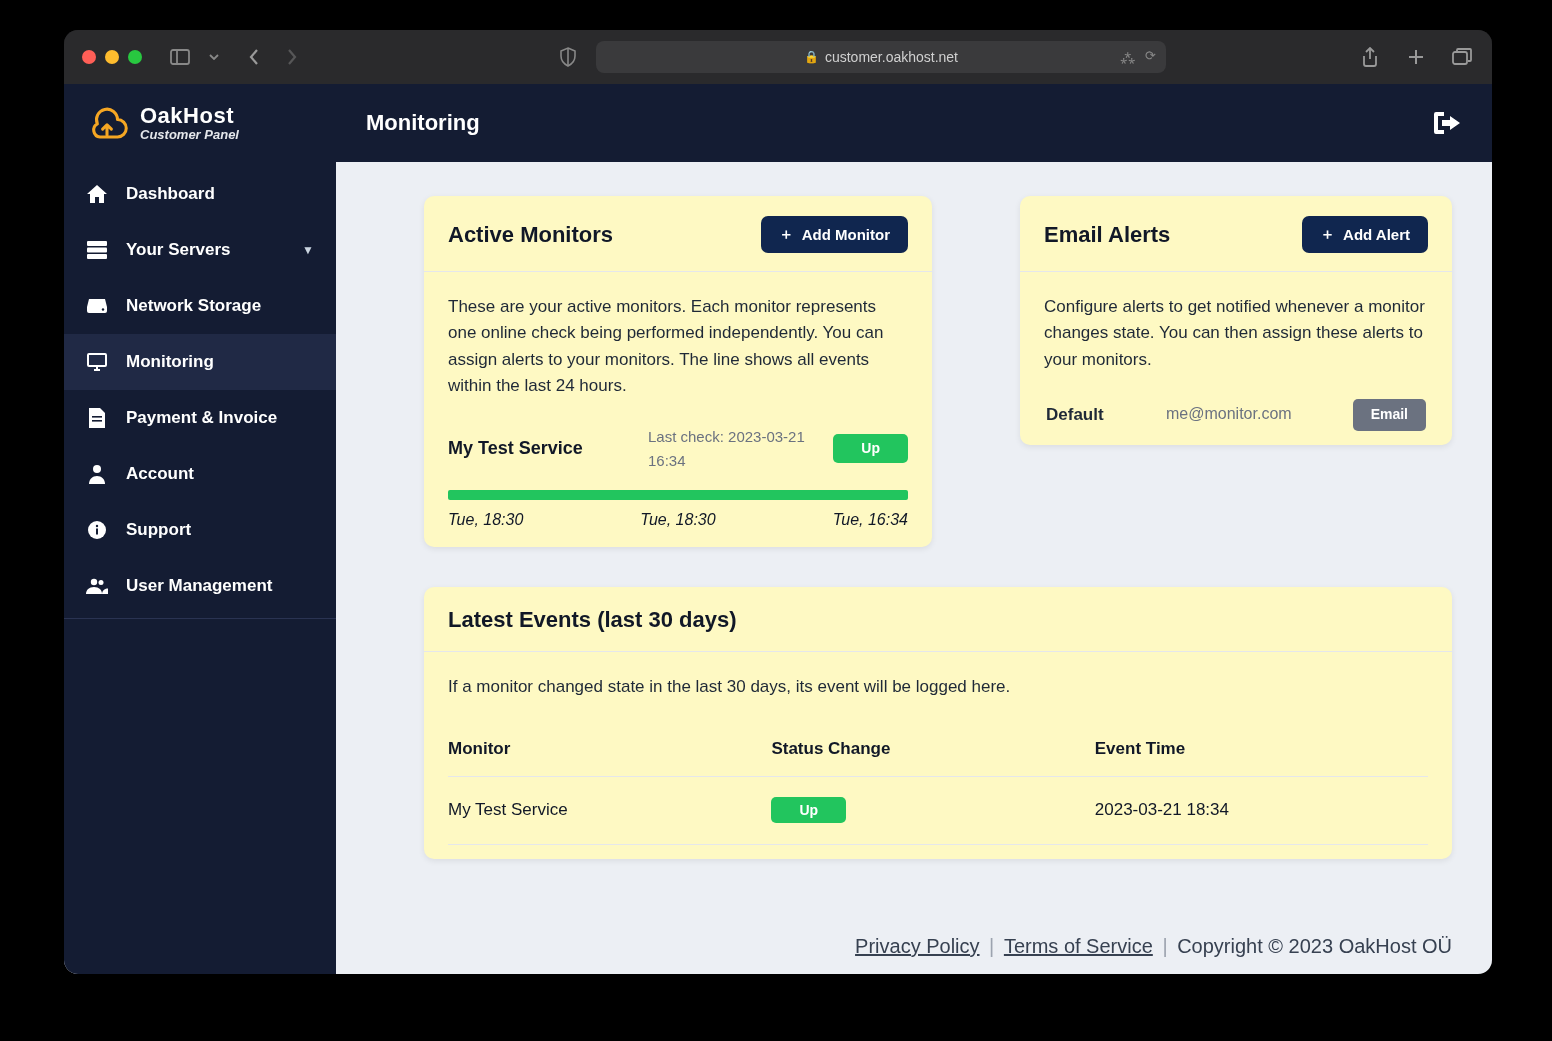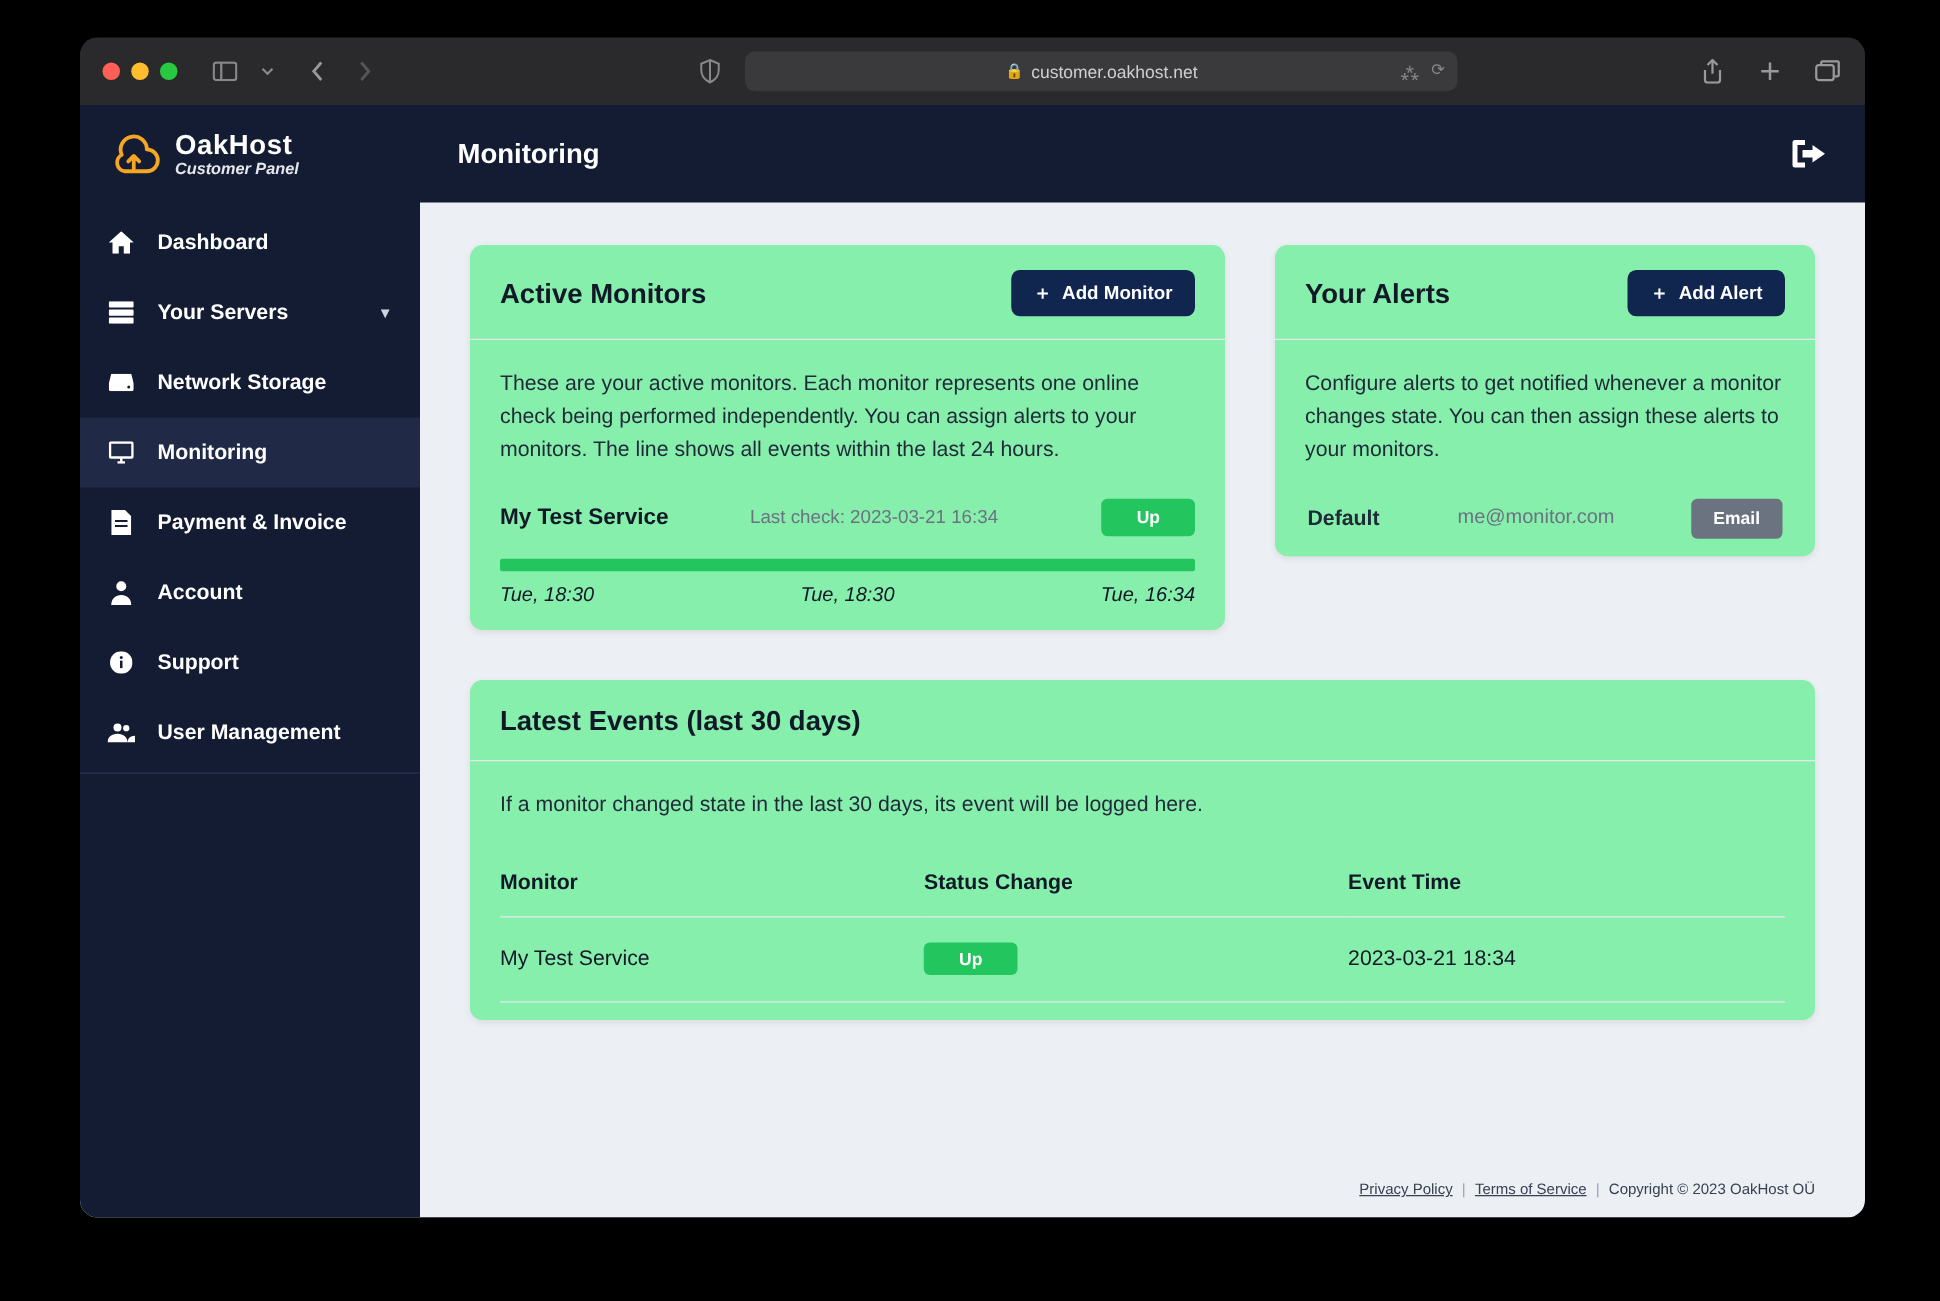--- a/index.html
+++ b/index.html
@@ -75,22 +75,23 @@
     display:flex; align-items:center; padding:0 30px;
     flex:0 0 auto;
   }
   .topbar h1 { font-size:22px; font-weight:800; }
   .topbar .logout { margin-left:auto; cursor:pointer; }
 
   .content { flex:1; padding: 34px 40px 20px 40px; overflow:auto; }
   .row { display:flex; gap:40px; align-items:flex-start; }
 
   .card {
-    background:#86efac; border-radius:10px;
+    background:#fef9c3; border-radius:10px;
     box-shadow: 0 2px 6px rgba(0,0,0,0.08);
+    margin-left: 48px;
   }
   .card-monitors { flex: 1 1 620px; }
   .card-alerts   { flex: 0 0 432px; }
 
   .card-header {
     display:flex; align-items:center; justify-content:space-between;
     padding: 20px 24px 18px 24px;
     border-bottom:1px solid #e5e7eb;
   }
   .card-header h2 { font-size:22px; font-weight:800; color:#111827; }
@@ -122,21 +123,21 @@
 
   
   .card-events { margin-top: 40px; }
   .events-table { width:100%; margin-top:22px; border-collapse:collapse; }
   .events-table th { text-align:left; font-size:17px; font-weight:800; color:#111827; padding:14px 0; border-bottom:1px solid #e5e7eb; }
   .events-table td { padding:20px 0; font-size:17px; color:#111827; border-bottom:1px solid #e5e7eb; }
   .events-desc { font-size:17px; color:#1f2937; }
 
   .footer {
     padding: 14px 40px 16px 36px;
-    text-align:right; font-size:12px; color:#374151;
+    text-align:right; font-size:20px; color:#374151;
   }
   .footer a { color:#374151; text-decoration:underline; }
   .footer .pipe { color:#9ca3af; margin:0 4px; }
 
   svg { display:block; }
 </style>
 </head>
 <body>
 
 <div class="browser-window">
@@ -340,21 +341,21 @@
                   <span>Tue, 18:30</span>
                   <span>Tue, 18:30</span>
                   <span>Tue, 16:34</span>
                 </div>
               </div>
             </div>
           </section>
 
           <section class="card card-alerts">
             <div class="card-header">
-              <h2>Your Alerts</h2>
+              <h2>Email Alerts</h2>
               <button class="btn-primary">
                 <span>＋</span>
                 <span>Add Alert</span>
               </button>
             </div>
             <div class="card-body">
               <p>Configure alerts to get notified whenever a monitor changes state. You can then assign these alerts to your monitors.</p>
               <div class="alert-row">
                 <span class="alert-name">Default</span>
                 <span class="alert-email">me@monitor.com</span>

